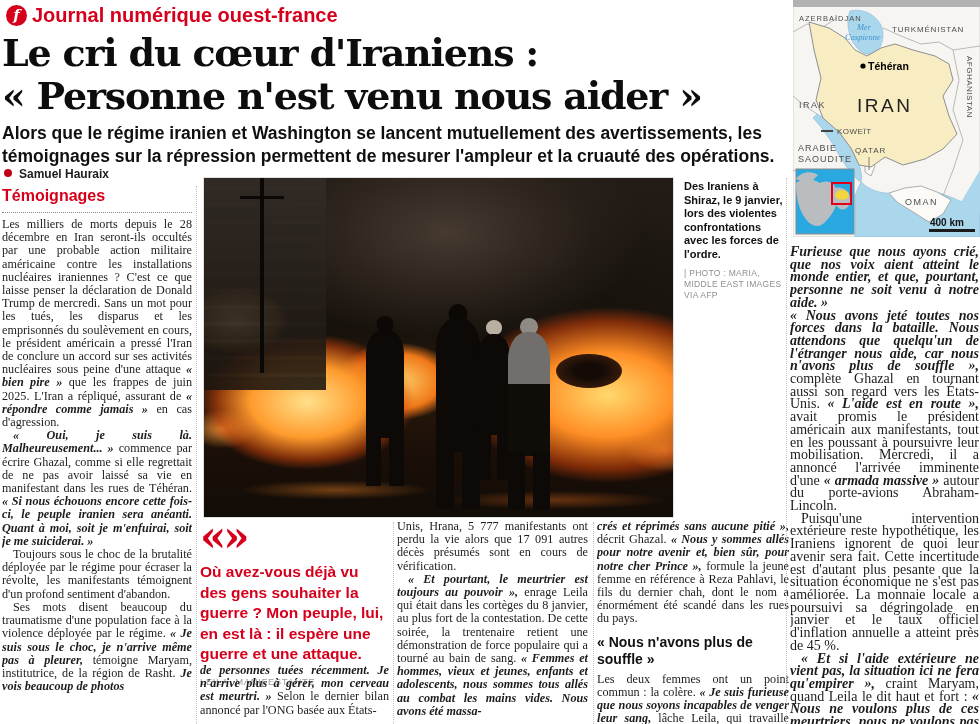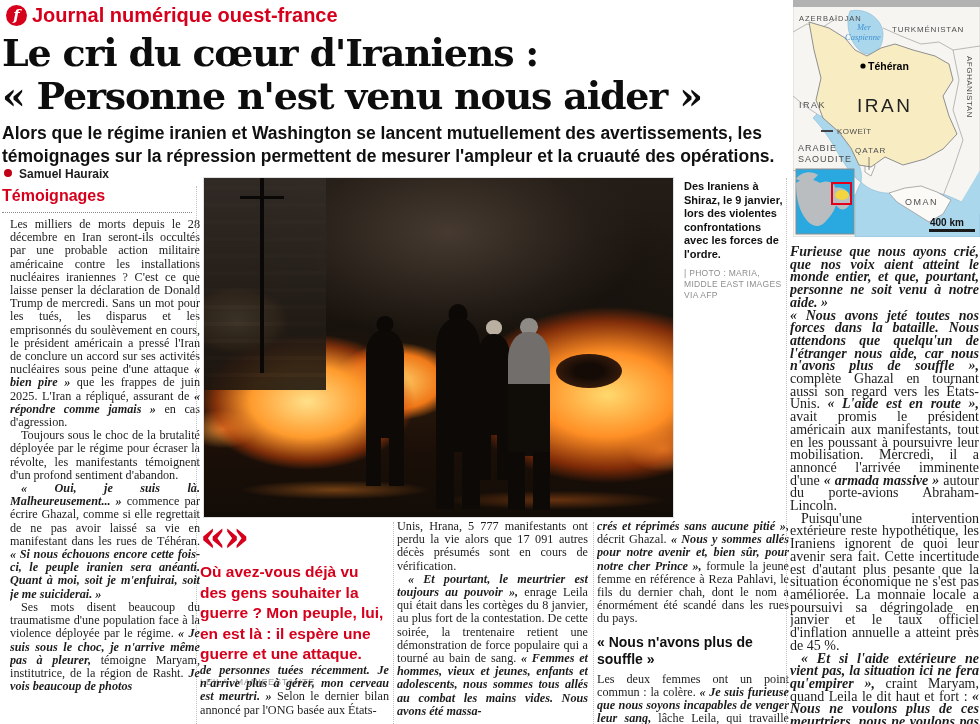--- a/index.html
+++ b/index.html
@@ -25,21 +25,21 @@
 
   
   #kicker{left:2px;top:186px;width:190px;font:700 16px/20px "Liberation Sans",sans-serif;color:#d6001c;
           padding-bottom:6px;border-bottom:1px dotted #8a8a8a;}
 
   
   .bodycol{font-size:12.2px;line-height:13.2px;text-align:justify;overflow:hidden;}
   .bodycol p{margin:0;hyphens:auto;}
   .bodycol p.ind{text-indent:11px;}
   .seg-bi{font-weight:700;font-style:italic;}
-  #col1{left:2px;top:218px;width:190px;height:506px;margin-left:8px;}
+  #col1{left:2px;top:218px;width:190px;height:506px;}
   #col2p{left:200px;top:664px;width:189px;height:60px;}
   #col3{left:397px;top:520px;width:191px;height:204px;}
   #col4{left:597px;top:520px;width:192px;height:204px;}
   #col5{left:790px;top:246px;width:189px;height:478px;font-size:14px;line-height:12.7px;}
   .crosshead{font:700 14px/17px "Liberation Sans",sans-serif;color:#111;margin:8px 0 5px 0 !important;
              text-align:left;text-indent:0 !important;}
 
   
   .vsep{border-left:1px dotted #c2c2c2;width:0;}
 
@@ -102,22 +102,22 @@
     <div class="hl">« Personne n'est venu nous aider »</div>
   </div>
   <div class="abs" id="standfirst">Alors que le régime iranien et Washington se lancent mutuellement des avertissements, les témoignages sur la répression permettent de mesurer l'ampleur et la cruauté des opérations.</div>
   <div class="abs" id="byline">
     <span class="dot"></span><span>Samuel Hauraix</span>
   </div>
 
   <div class="abs" id="kicker">Témoignages</div>
   <div class="abs bodycol" id="col1">
     <p><span>Les milliers de morts depuis le 28 décembre en Iran seront-ils occultés par une probable action militaire américaine contre les installations nucléaires iraniennes ? C'est ce que laisse penser la déclaration de Donald Trump de mercredi. Sans un mot pour les tués, les disparus et les emprisonnés du soulèvement en cours, le président américain a pressé l'Iran de conclure un accord sur ses activités nucléaires sous peine d'une attaque </span><span class="seg-bi">« bien pire »</span><span> que les frappes de juin 2025. L'Iran a répliqué, assurant de </span><span class="seg-bi">« répondre comme jamais »</span><span> en cas d'agression.</span></p>
+    <p class="ind"><span class="seg-bi">« Oui, je suis là. Malheureusement... »</span><span> commence par écrire Ghazal, comme si elle regrettait de ne pas avoir laissé sa vie en manifestant dans les rues de Téhéran. </span><span class="seg-bi">« Si nous échouons encore cette fois-ci, le peuple iranien sera anéanti. Quant à moi, soit je m'enfuirai, soit je me suiciderai. »</span></p>
     <p class="ind"><span>Toujours sous le choc de la brutalité déployée par le régime pour écraser la révolte, les manifestants témoignent d'un profond sentiment d'abandon.</span></p>
-    <p class="ind"><span class="seg-bi">« Oui, je suis là. Malheureusement... »</span><span> commence par écrire Ghazal, comme si elle regrettait de ne pas avoir laissé sa vie en manifestant dans les rues de Téhéran. </span><span class="seg-bi">« Si nous échouons encore cette fois-ci, le peuple iranien sera anéanti. Quant à moi, soit je m'enfuirai, soit je me suiciderai. »</span></p>
     <p class="ind"><span>Ses mots disent beaucoup du traumatisme d'une population face à la violence déployée par le régime. </span><span class="seg-bi">« Je suis sous le choc, je n'arrive même pas à pleurer,</span><span> témoigne Maryam, institutrice, de la région de Rasht. </span><span class="seg-bi">Je vois beaucoup de photos</span></p>
   </div>
 
   <div class="abs" id="photo">
     <div class="abs" id="building"></div>
     <div class="abs" id="pole"></div>
     <div class="abs" id="pole-arm"></div>
     <div class="abs" id="tire"></div>
     <div class="fig" style="left:162px;top:138px;width:38px;height:170px;">
       <div class="head" style="width:17px;height:16px;"></div>

